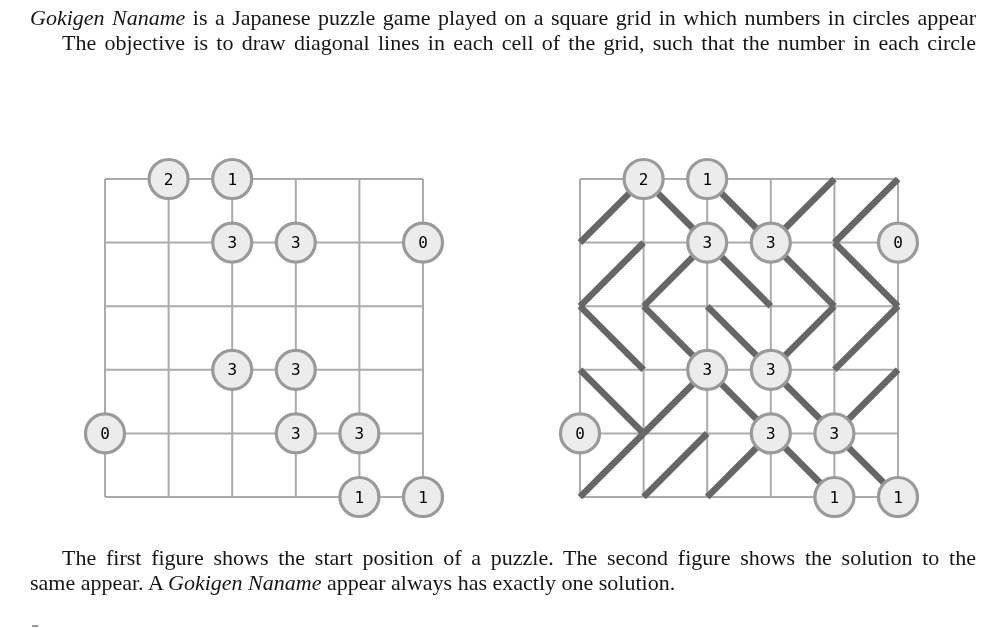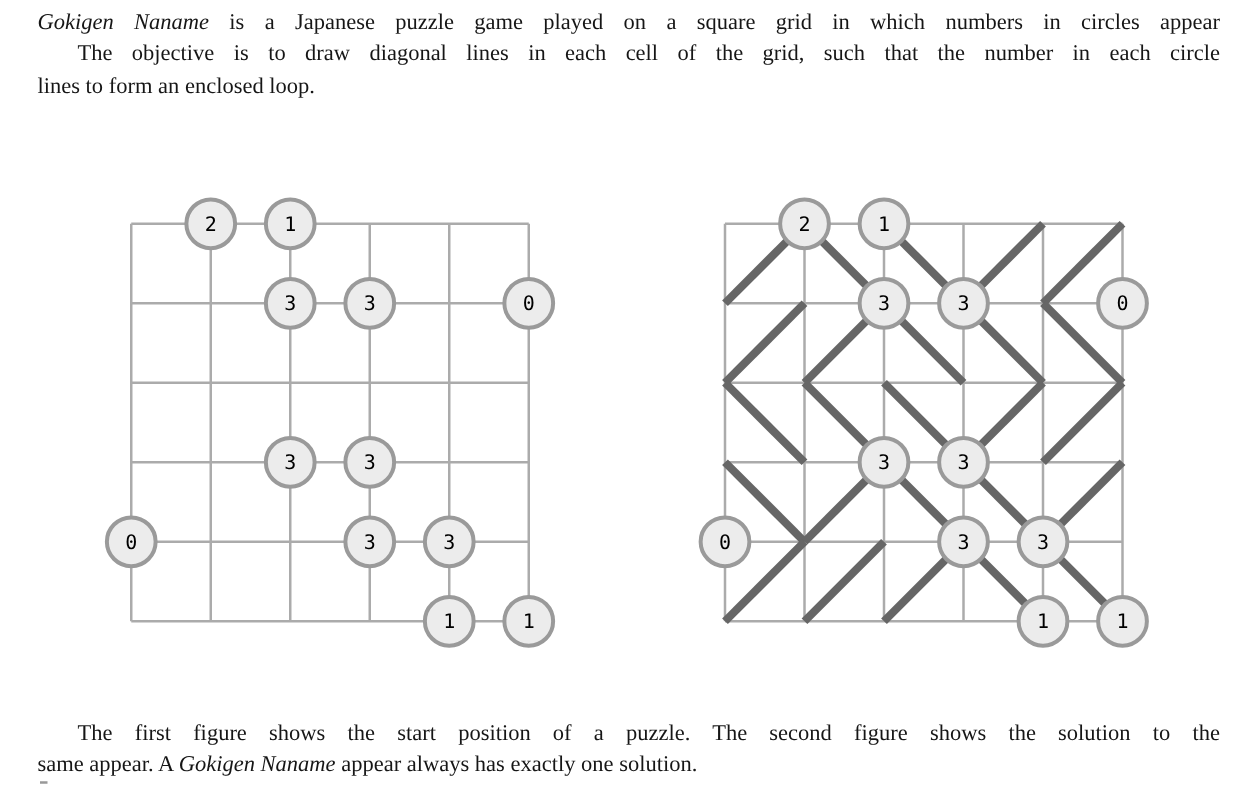--- a/index.html
+++ b/index.html
@@ -11,21 +11,21 @@
     overflow: hidden;
     font-family: "Liberation Serif", serif;
     color: #161616;
   }
   .textblock {
     position: absolute;
     left: 30px;
     width: 946px;
   }
   .tline {
-    font-size: 18px;
+    font-size: 22px;
     line-height: 25.4px;
     text-align: justify;
     text-align-last: justify;
     white-space: normal;
   }
   .tline.lastline {
     text-align-last: left;
   }
   .tline.indent {
     text-indent: 32px;
@@ -46,21 +46,20 @@
   }
 </style>
 </head>
 <body>
 
 <div class="page">
 
   <div class="textblock" style="top: 5px;">
     <div class="tline"><i>Gokigen Naname</i><span> is a Japanese puzzle game played on a square grid in which numbers in circles appear</span></div>
     <div class="tline indent">The objective is to draw diagonal lines in each cell of the grid, such that the number in each circle</div>
-    <div class="tline lastline">lines to form an enclosed loop.</div>
   </div>
 
   <svg id="fig-start" class="figure-svg" width="366" height="366">
       <line x1="24" y1="24" x2="24" y2="342" stroke="#ababab" stroke-width="2"></line>
       <line x1="24" y1="24" x2="342" y2="24" stroke="#ababab" stroke-width="2"></line>
       <line x1="87.6" y1="24" x2="87.6" y2="342" stroke="#ababab" stroke-width="2"></line>
       <line x1="24" y1="87.6" x2="342" y2="87.6" stroke="#ababab" stroke-width="2"></line>
       <line x1="151.2" y1="24" x2="151.2" y2="342" stroke="#ababab" stroke-width="2"></line>
       <line x1="24" y1="151.2" x2="342" y2="151.2" stroke="#ababab" stroke-width="2"></line>
       <line x1="214.8" y1="24" x2="214.8" y2="342" stroke="#ababab" stroke-width="2"></line>
@@ -151,20 +150,20 @@
       <circle cx="214.8" cy="278.4" r="19.5" fill="#ececec" stroke="#9a9a9a" stroke-width="3.2"></circle>
       <text x="214.8" y="283.9" text-anchor="middle" fill="#000000" font-size="16px" font-family="&quot;DejaVu Sans Mono&quot;, monospace">3</text>
       <circle cx="278.4" cy="278.4" r="19.5" fill="#ececec" stroke="#9a9a9a" stroke-width="3.2"></circle>
       <text x="278.4" y="283.9" text-anchor="middle" fill="#000000" font-size="16px" font-family="&quot;DejaVu Sans Mono&quot;, monospace">3</text>
       <circle cx="278.4" cy="342" r="19.5" fill="#ececec" stroke="#9a9a9a" stroke-width="3.2"></circle>
       <text x="278.4" y="347.5" text-anchor="middle" fill="#000000" font-size="16px" font-family="&quot;DejaVu Sans Mono&quot;, monospace">1</text>
       <circle cx="342" cy="342" r="19.5" fill="#ececec" stroke="#9a9a9a" stroke-width="3.2"></circle>
       <text x="342" y="347.5" text-anchor="middle" fill="#000000" font-size="16px" font-family="&quot;DejaVu Sans Mono&quot;, monospace">1</text>
     </svg>
 
-  <div class="textblock" style="top: 574px;">
+  <div class="textblock" style="top: 545px;">
     <div class="tline indent">The first figure shows the start position of a puzzle.  The second figure shows the solution to the</div>
     <div class="tline lastline"><span>same appear. A </span><i>Gokigen Naname</i><span> appear always has exactly one solution.</span></div>
   </div>
 
   <div class="cutoff-mark"></div>
 
 </div>
 
 </body></html>

